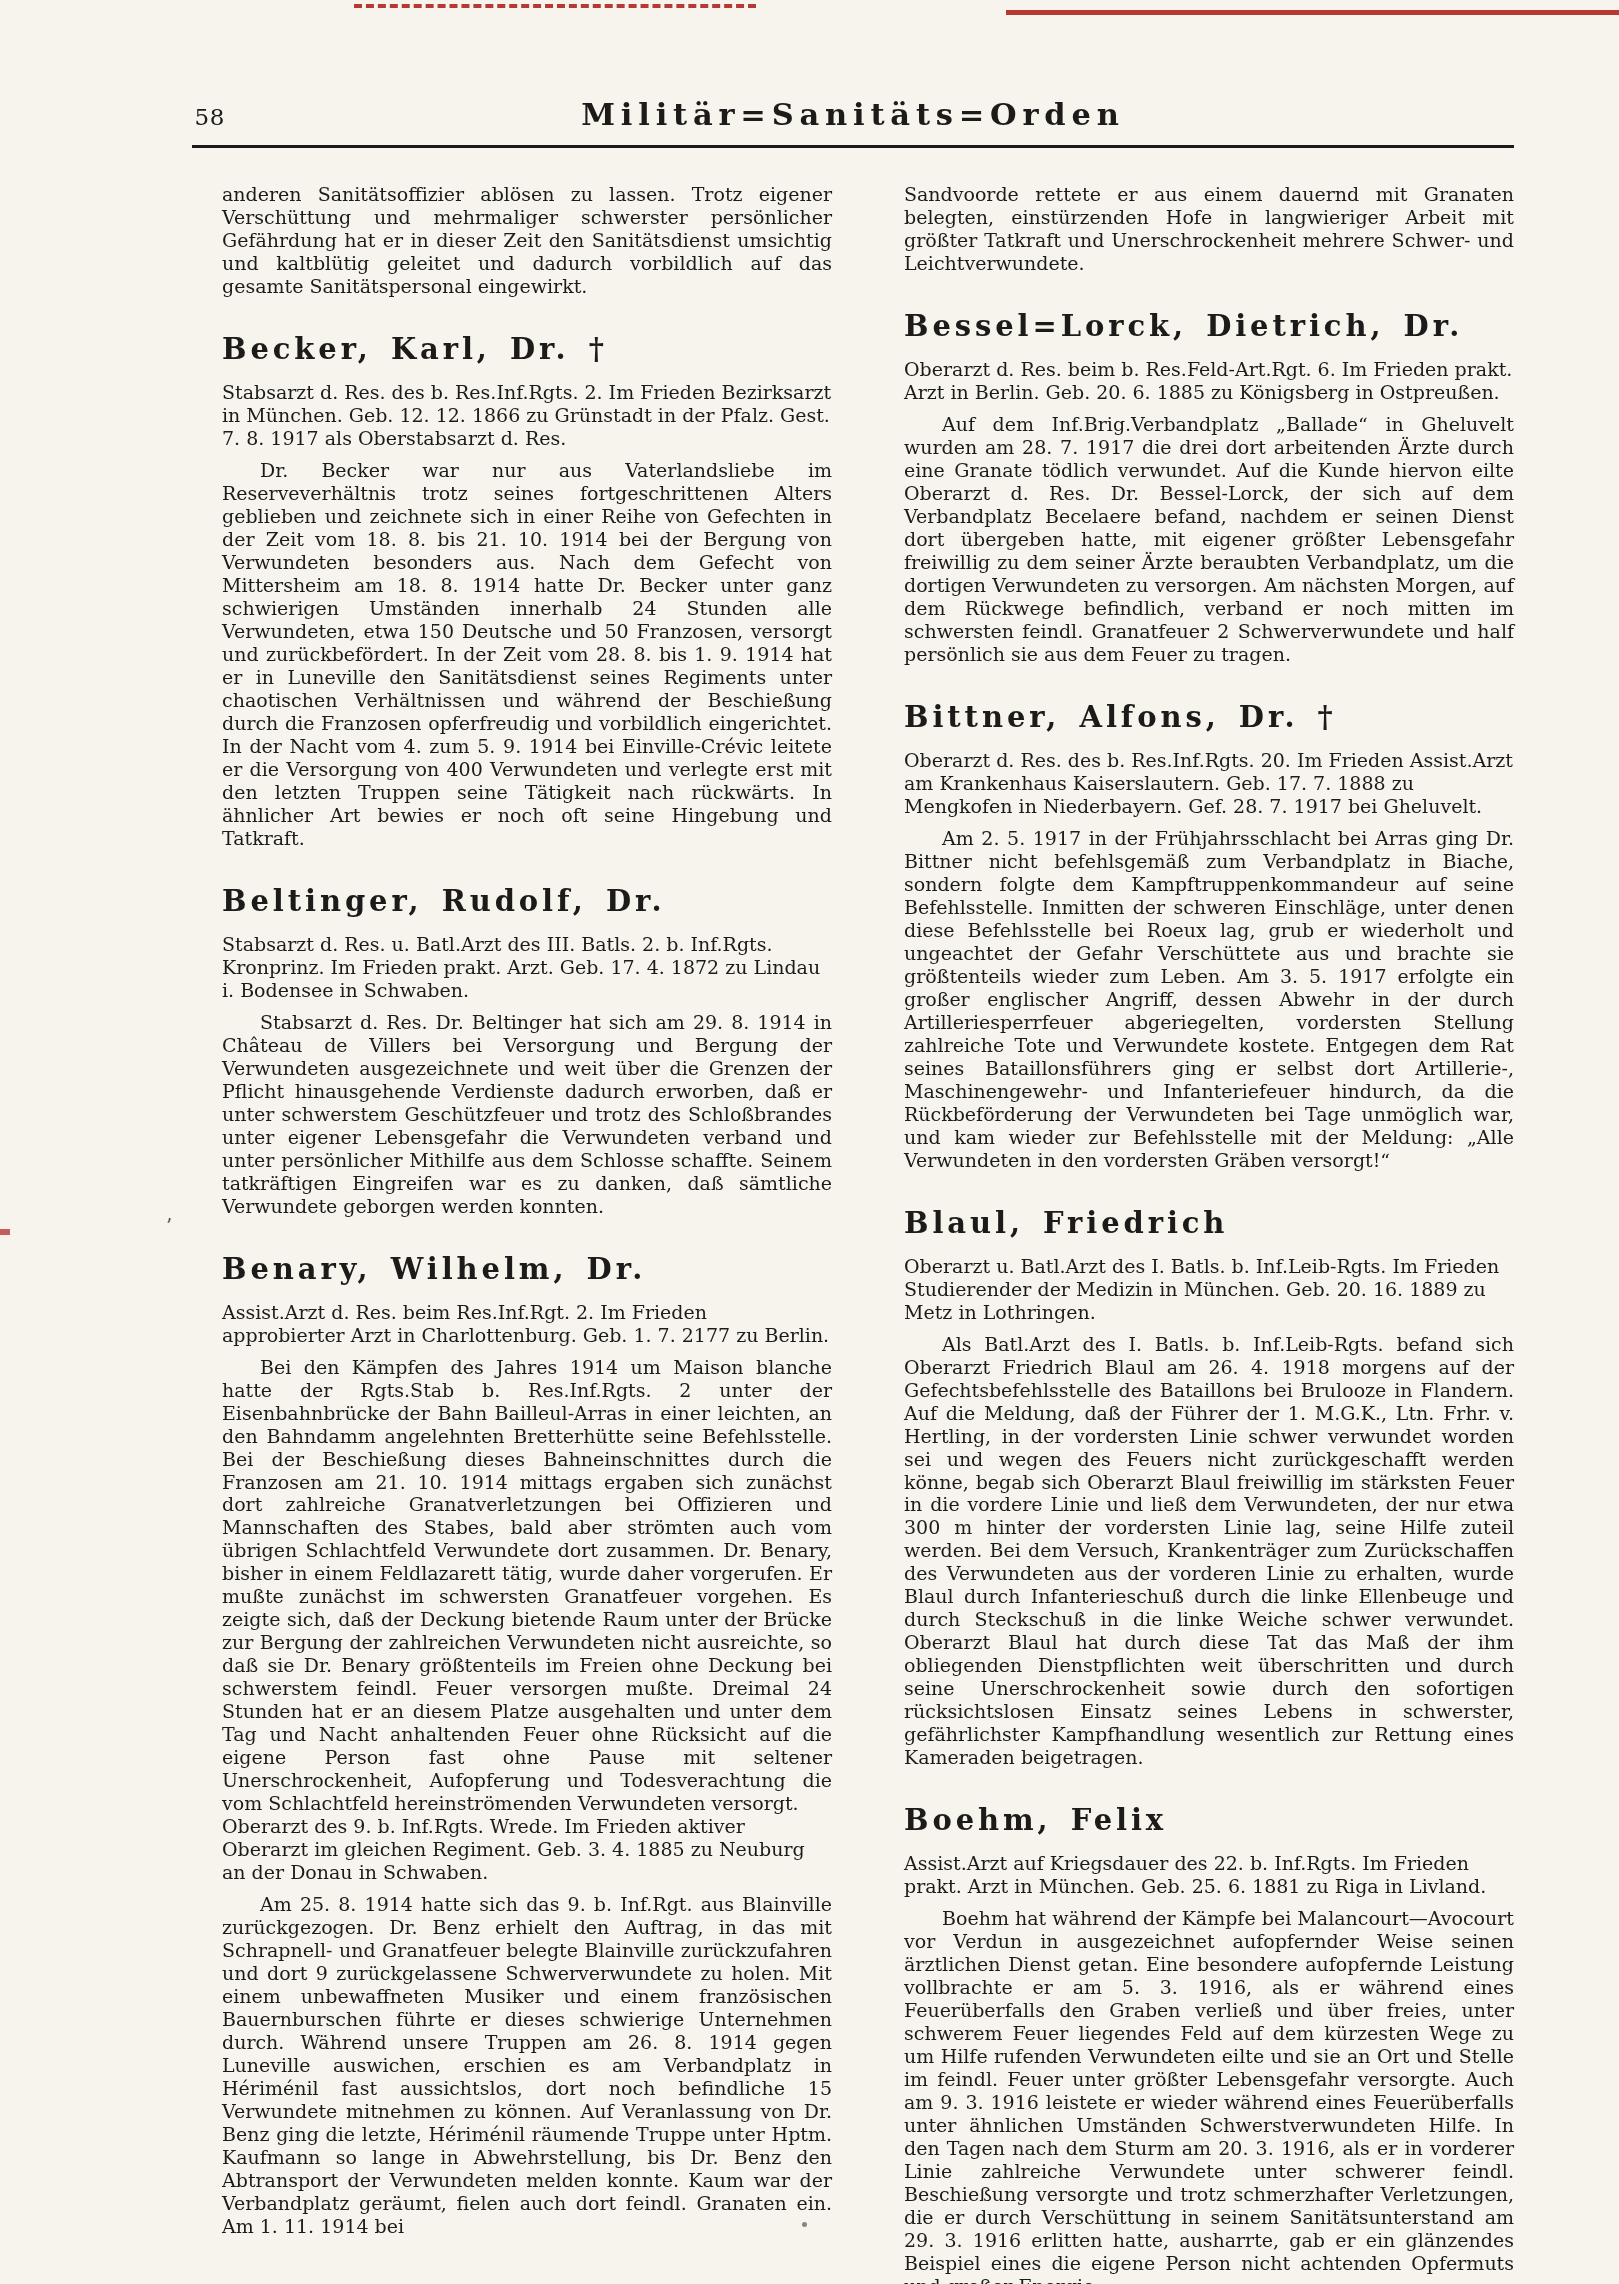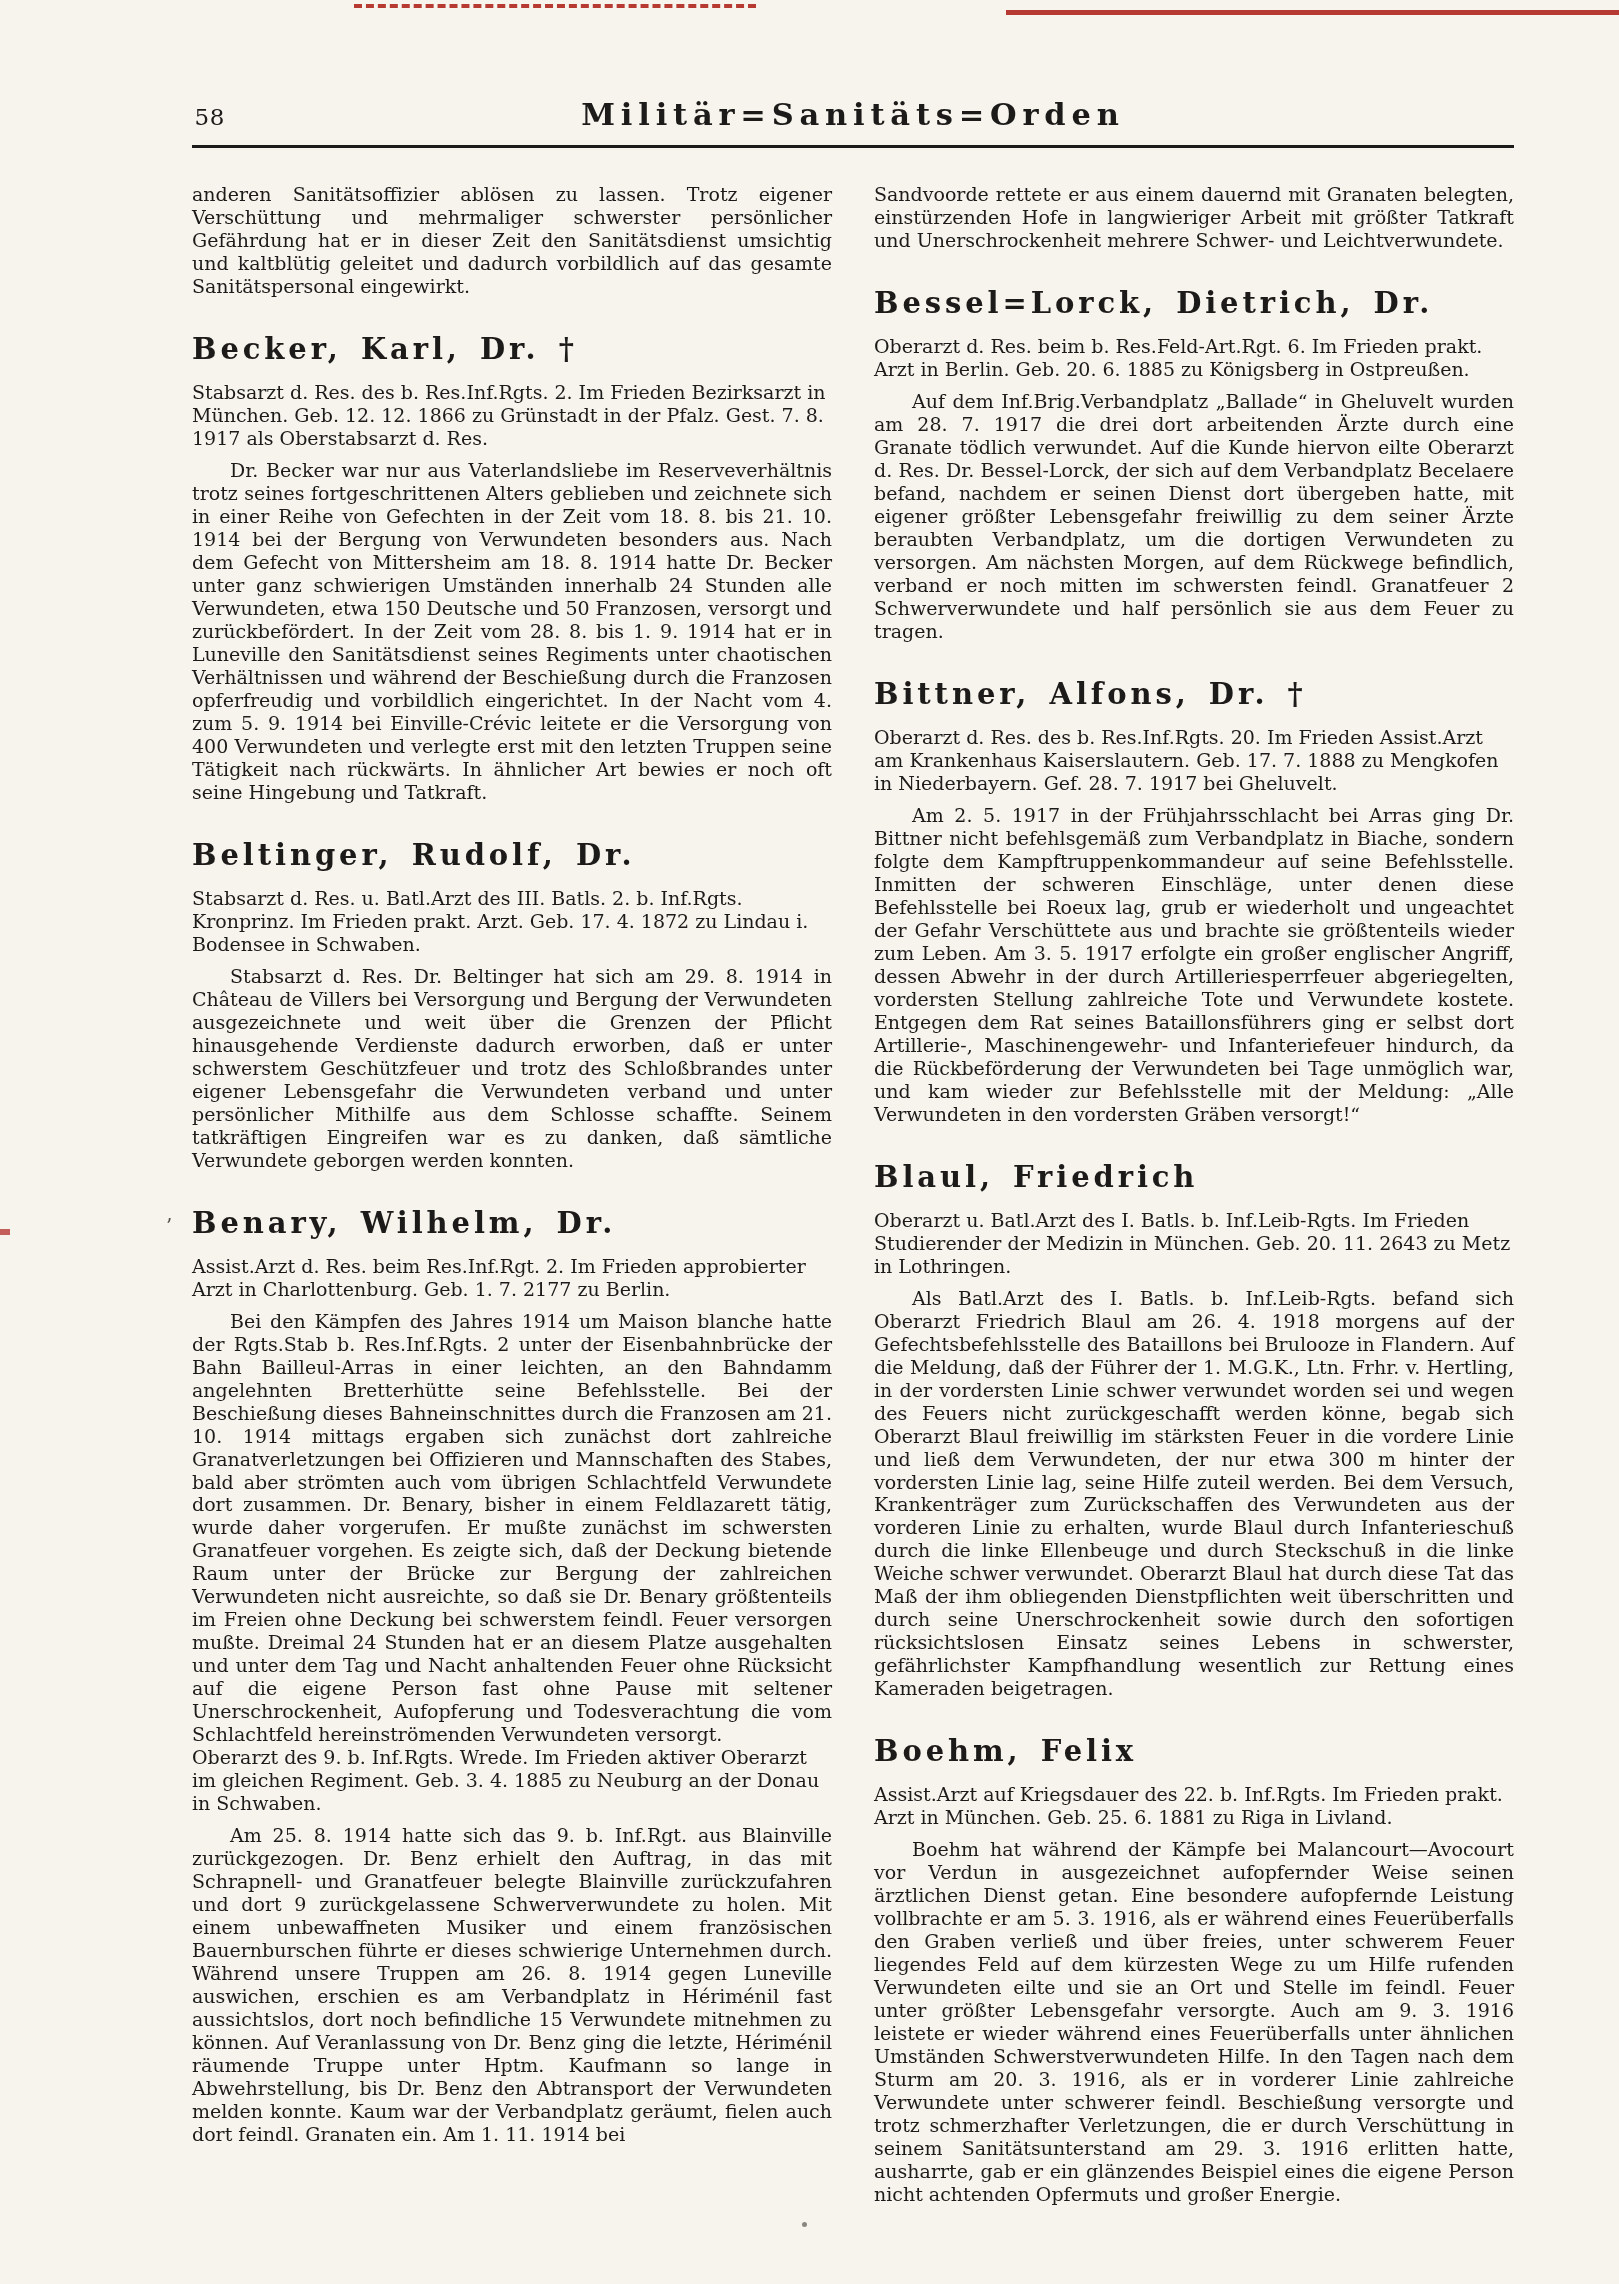--- a/index.html
+++ b/index.html
@@ -40,21 +40,21 @@
   .header-rule{
     position:absolute; top:145px; left:192px; right:106px;
     height:2.6px; background:var(--ink);
   }
 
   
   .columns{
     position:absolute; top:183px; left:192px; right:106px; bottom:78px;
     display:flex; gap:42px; align-items:flex-start;
   }
-  .column{ width:calc((100% - 42px)/2); }
+  .column{ width:calc((100% - 42px)/2);margin-left:30px; }
 
   .block{ font-size:19px; line-height:1.21; }
   .block.heading{
     font-size:29px; font-weight:bold; 
     letter-spacing:3.9px; word-spacing:5.2px; line-height:1.12;
     margin:35px 0 15.6px;
   }
   .block.meta{ margin:0 0 9px; }
   .block.body{
     text-align:justify; text-indent:38px;
@@ -100,21 +100,21 @@
       </div>
     <div class="column" id="col-right">
         <div class="block continuation">Sandvoorde rettete er aus einem dauernd mit Granaten belegten, einstürzenden Hofe in langwieriger Arbeit mit größter Tatkraft und Unerschrockenheit mehrere Schwer- und Leichtverwundete.</div>
         <div class="block heading">Bessel=Lorck, Dietrich, Dr.</div>
         <div class="block meta">Oberarzt d. Res. beim b. Res.Feld-Art.Rgt. 6. Im Frieden prakt. Arzt in Berlin. Geb. 20. 6. 1885 zu Königsberg in Ostpreußen.</div>
         <div class="block body">Auf dem Inf.Brig.Verbandplatz „Ballade“ in Gheluvelt wurden am 28. 7. 1917 die drei dort arbeitenden Ärzte durch eine Granate tödlich verwundet. Auf die Kunde hiervon eilte Oberarzt d. Res. Dr. Bessel-Lorck, der sich auf dem Verbandplatz Becelaere befand, nachdem er seinen Dienst dort übergeben hatte, mit eigener größter Lebensgefahr freiwillig zu dem seiner Ärzte beraubten Verbandplatz, um die dortigen Verwundeten zu versorgen. Am nächsten Morgen, auf dem Rückwege befindlich, verband er noch mitten im schwersten feindl. Granatfeuer 2 Schwerverwundete und half persönlich sie aus dem Feuer zu tragen.</div>
         <div class="block heading">Bittner, Alfons, Dr. †</div>
         <div class="block meta">Oberarzt d. Res. des b. Res.Inf.Rgts. 20. Im Frieden Assist.Arzt am Krankenhaus Kaiserslautern. Geb. 17. 7. 1888 zu Mengkofen in Niederbayern. Gef. 28. 7. 1917 bei Gheluvelt.</div>
         <div class="block body">Am 2. 5. 1917 in der Frühjahrsschlacht bei Arras ging Dr. Bittner nicht befehlsgemäß zum Verbandplatz in Biache, sondern folgte dem Kampftruppenkommandeur auf seine Befehlsstelle. Inmitten der schweren Einschläge, unter denen diese Befehlsstelle bei Roeux lag, grub er wiederholt und ungeachtet der Gefahr Verschüttete aus und brachte sie größtenteils wieder zum Leben. Am 3. 5. 1917 erfolgte ein großer englischer Angriff, dessen Abwehr in der durch Artilleriesperrfeuer abgeriegelten, vordersten Stellung zahlreiche Tote und Verwundete kostete. Entgegen dem Rat seines Bataillonsführers ging er selbst dort Artillerie-, Maschinengewehr- und Infanteriefeuer hindurch, da die Rückbeförderung der Verwundeten bei Tage unmöglich war, und kam wieder zur Befehlsstelle mit der Meldung: „Alle Verwundeten in den vordersten Gräben versorgt!“</div>
         <div class="block heading">Blaul, Friedrich</div>
-        <div class="block meta">Oberarzt u. Batl.Arzt des I. Batls. b. Inf.Leib-Rgts. Im Frieden Studierender der Medizin in München. Geb. 20. 11. 2643 zu Metz in Lothringen.</div>
+        <div class="block meta">Oberarzt u. Batl.Arzt des I. Batls. b. Inf.Leib-Rgts. Im Frieden Studierender der Medizin in München. Geb. 20. 16. 1889 zu Metz in Lothringen.</div>
         <div class="block body">Als Batl.Arzt des I. Batls. b. Inf.Leib-Rgts. befand sich Oberarzt Friedrich Blaul am 26. 4. 1918 morgens auf der Gefechtsbefehlsstelle des Bataillons bei Brulooze in Flandern. Auf die Meldung, daß der Führer der 1. M.G.K., Ltn. Frhr. v. Hertling, in der vordersten Linie schwer verwundet worden sei und wegen des Feuers nicht zurückgeschafft werden könne, begab sich Oberarzt Blaul freiwillig im stärksten Feuer in die vordere Linie und ließ dem Verwundeten, der nur etwa 300 m hinter der vordersten Linie lag, seine Hilfe zuteil werden. Bei dem Versuch, Krankenträger zum Zurückschaffen des Verwundeten aus der vorderen Linie zu erhalten, wurde Blaul durch Infanterieschuß durch die linke Ellenbeuge und durch Steckschuß in die linke Weiche schwer verwundet. Oberarzt Blaul hat durch diese Tat das Maß der ihm obliegenden Dienstpflichten weit überschritten und durch seine Unerschrockenheit sowie durch den sofortigen rücksichtslosen Einsatz seines Lebens in schwerster, gefährlichster Kampfhandlung wesentlich zur Rettung eines Kameraden beigetragen.</div>
         <div class="block heading">Boehm, Felix</div>
         <div class="block meta">Assist.Arzt auf Kriegsdauer des 22. b. Inf.Rgts. Im Frieden prakt. Arzt in München. Geb. 25. 6. 1881 zu Riga in Livland.</div>
         <div class="block body">Boehm hat während der Kämpfe bei Malancourt—Avocourt vor Verdun in ausgezeichnet aufopfernder Weise seinen ärztlichen Dienst getan. Eine besondere aufopfernde Leistung vollbrachte er am 5. 3. 1916, als er während eines Feuerüberfalls den Graben verließ und über freies, unter schwerem Feuer liegendes Feld auf dem kürzesten Wege zu um Hilfe rufenden Verwundeten eilte und sie an Ort und Stelle im feindl. Feuer unter größter Lebensgefahr versorgte. Auch am 9. 3. 1916 leistete er wieder während eines Feuerüberfalls unter ähnlichen Umständen Schwerstverwundeten Hilfe. In den Tagen nach dem Sturm am 20. 3. 1916, als er in vorderer Linie zahlreiche Verwundete unter schwerer feindl. Beschießung versorgte und trotz schmerzhafter Verletzungen, die er durch Verschüttung in seinem Sanitätsunterstand am 29. 3. 1916 erlitten hatte, ausharrte, gab er ein glänzendes Beispiel eines die eigene Person nicht achtenden Opfermuts und großer Energie.</div>
       </div>
   </main>
 
 </div>
 
 

